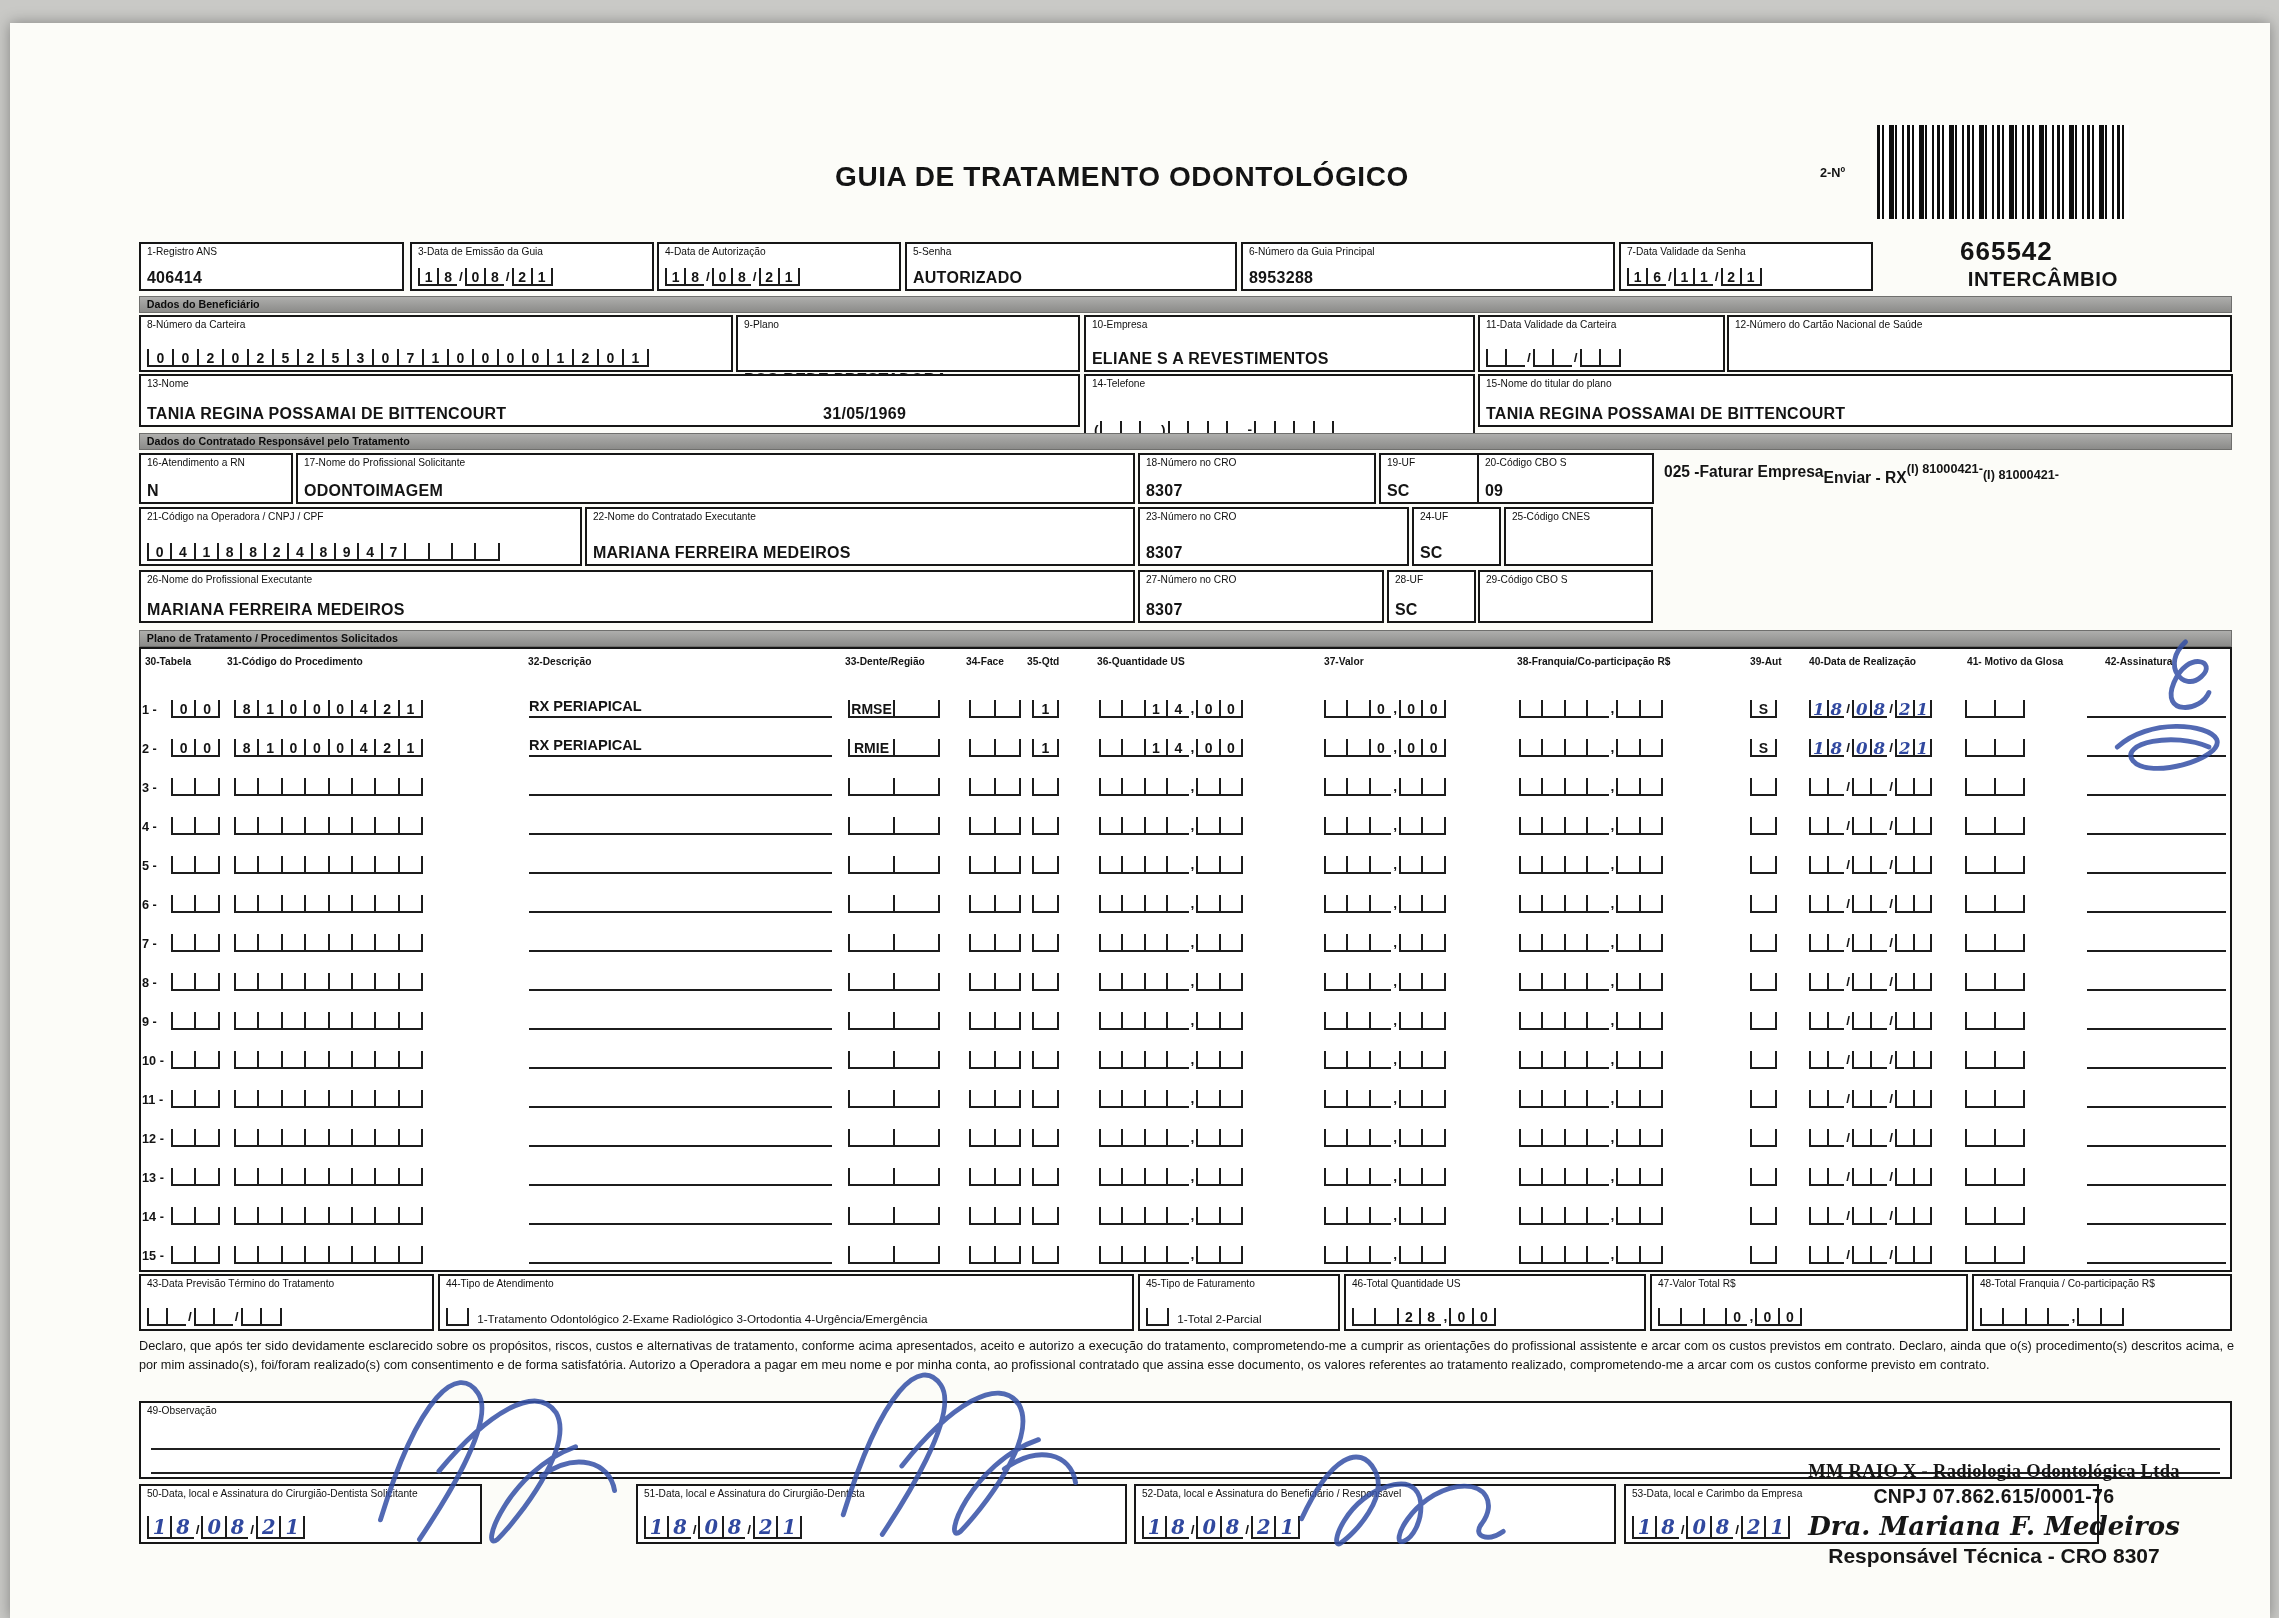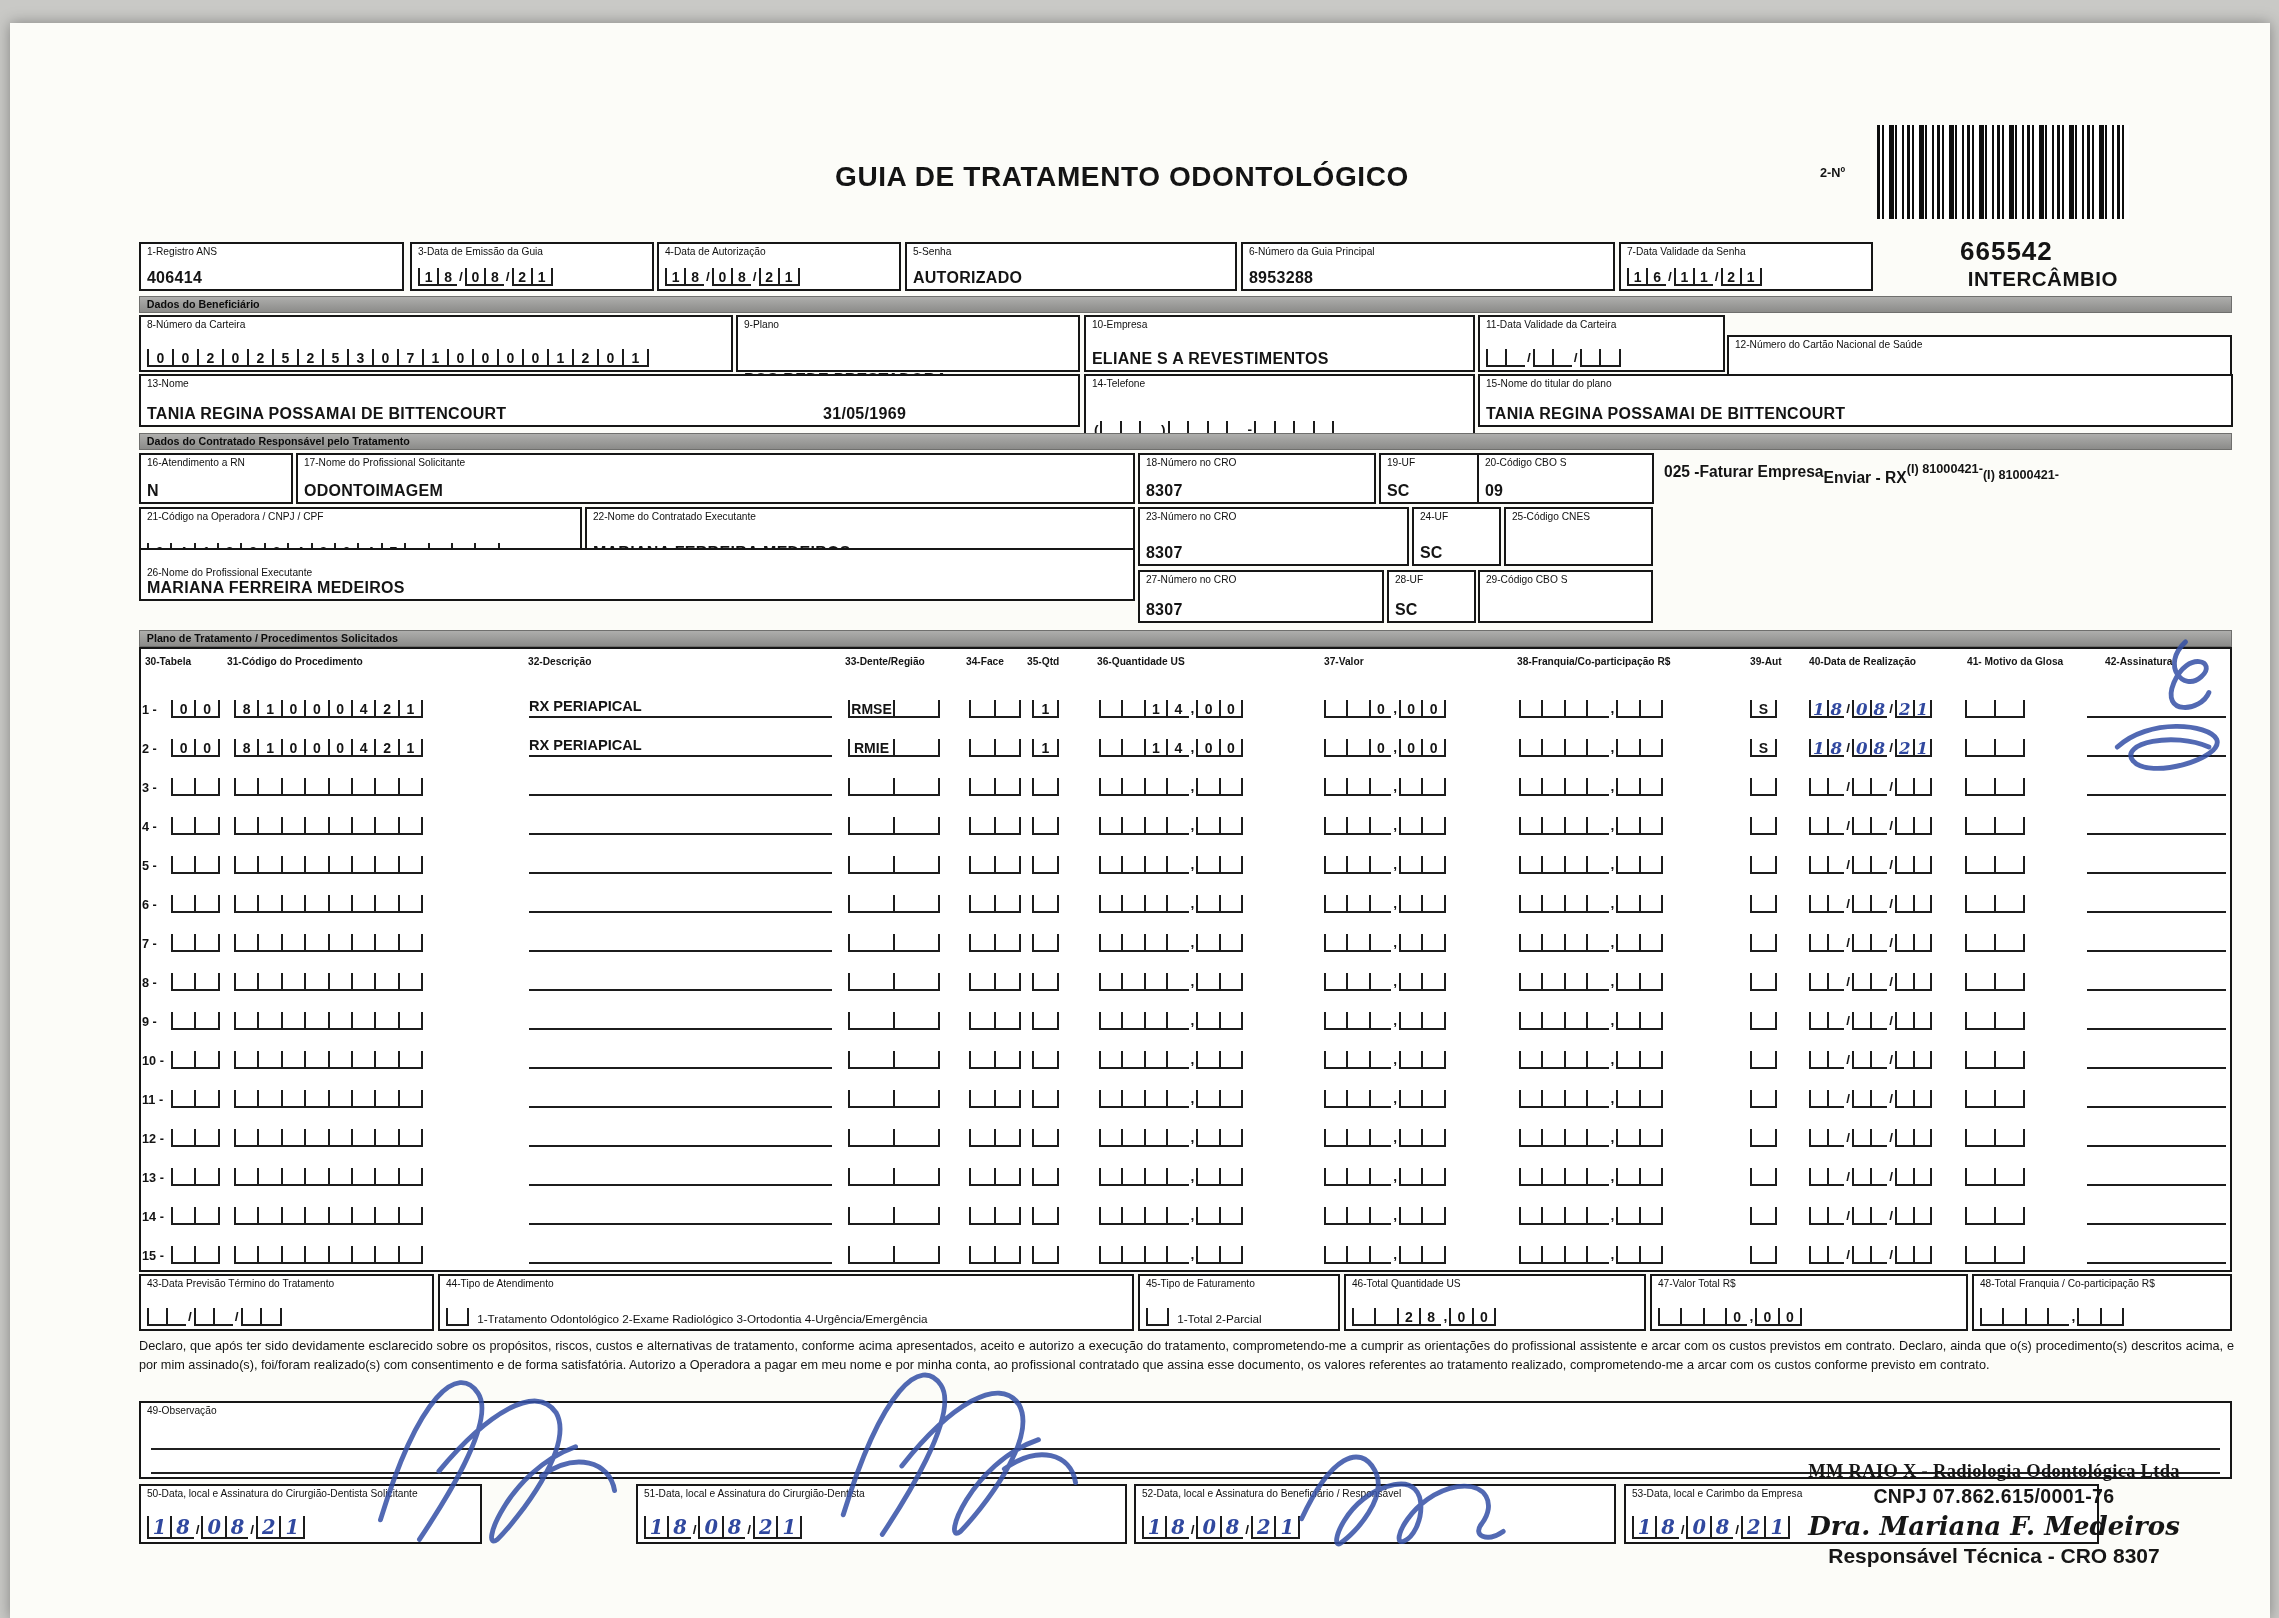--- a/index.html
+++ b/index.html
@@ -175,21 +175,21 @@
         <span class="cc">&nbsp;</span>
         <span class="cs">/</span>
         <span class="cc">&nbsp;</span>
         <span class="cc">&nbsp;</span>
         <span class="cs">/</span>
         <span class="cc">&nbsp;</span>
         <span class="cc">&nbsp;</span>
         <span class="ce"></span>
       </span>
   </div>
-  <div class="fbox" style="left:1727px;top:315px;width:505px;height:57px;margin-top:20px;">
+  <div class="fbox" style="left:1727px;top:315px;width:505px;height:57px;">
     <span class="flabel">12-Número do Cartão Nacional de Saúde</span>
     <span class="fvalue"></span>
   </div>
 
   <div class="fbox" style="left:139px;top:374px;width:941px;height:53px;">
     <span class="flabel">13-Nome</span>
     <div class="frow">
       <span class="fvalue">TANIA REGINA POSSAMAI DE BITTENCOURT</span>
       <span class="fvalue">31/05/1969</span>
     </div>
@@ -273,21 +273,21 @@
   </div>
   <div class="fbox" style="left:1412px;top:507px;width:89px;height:59px;">
     <span class="flabel">24-UF</span>
     <span class="fvalue">SC</span>
   </div>
   <div class="fbox" style="left:1504px;top:507px;width:149px;height:59px;">
     <span class="flabel">25-Código CNES</span>
     <span class="fvalue"></span>
   </div>
 
-  <div class="fbox" style="left:139px;top:548px;width:996px;height:53px;justify-content:flex-end;">
+  <div class="fbox" style="left:139px;top:570px;width:996px;height:53px;">
     <span class="flabel">26-Nome do Profissional Executante</span>
     <span class="fvalue">MARIANA FERREIRA MEDEIROS</span>
   </div>
   <div class="fbox" style="left:1138px;top:570px;width:246px;height:53px;">
     <span class="flabel">27-Número no CRO</span>
     <span class="fvalue">8307</span>
   </div>
   <div class="fbox" style="left:1387px;top:570px;width:89px;height:53px;">
     <span class="flabel">28-UF</span>
     <span class="fvalue">SC</span>

